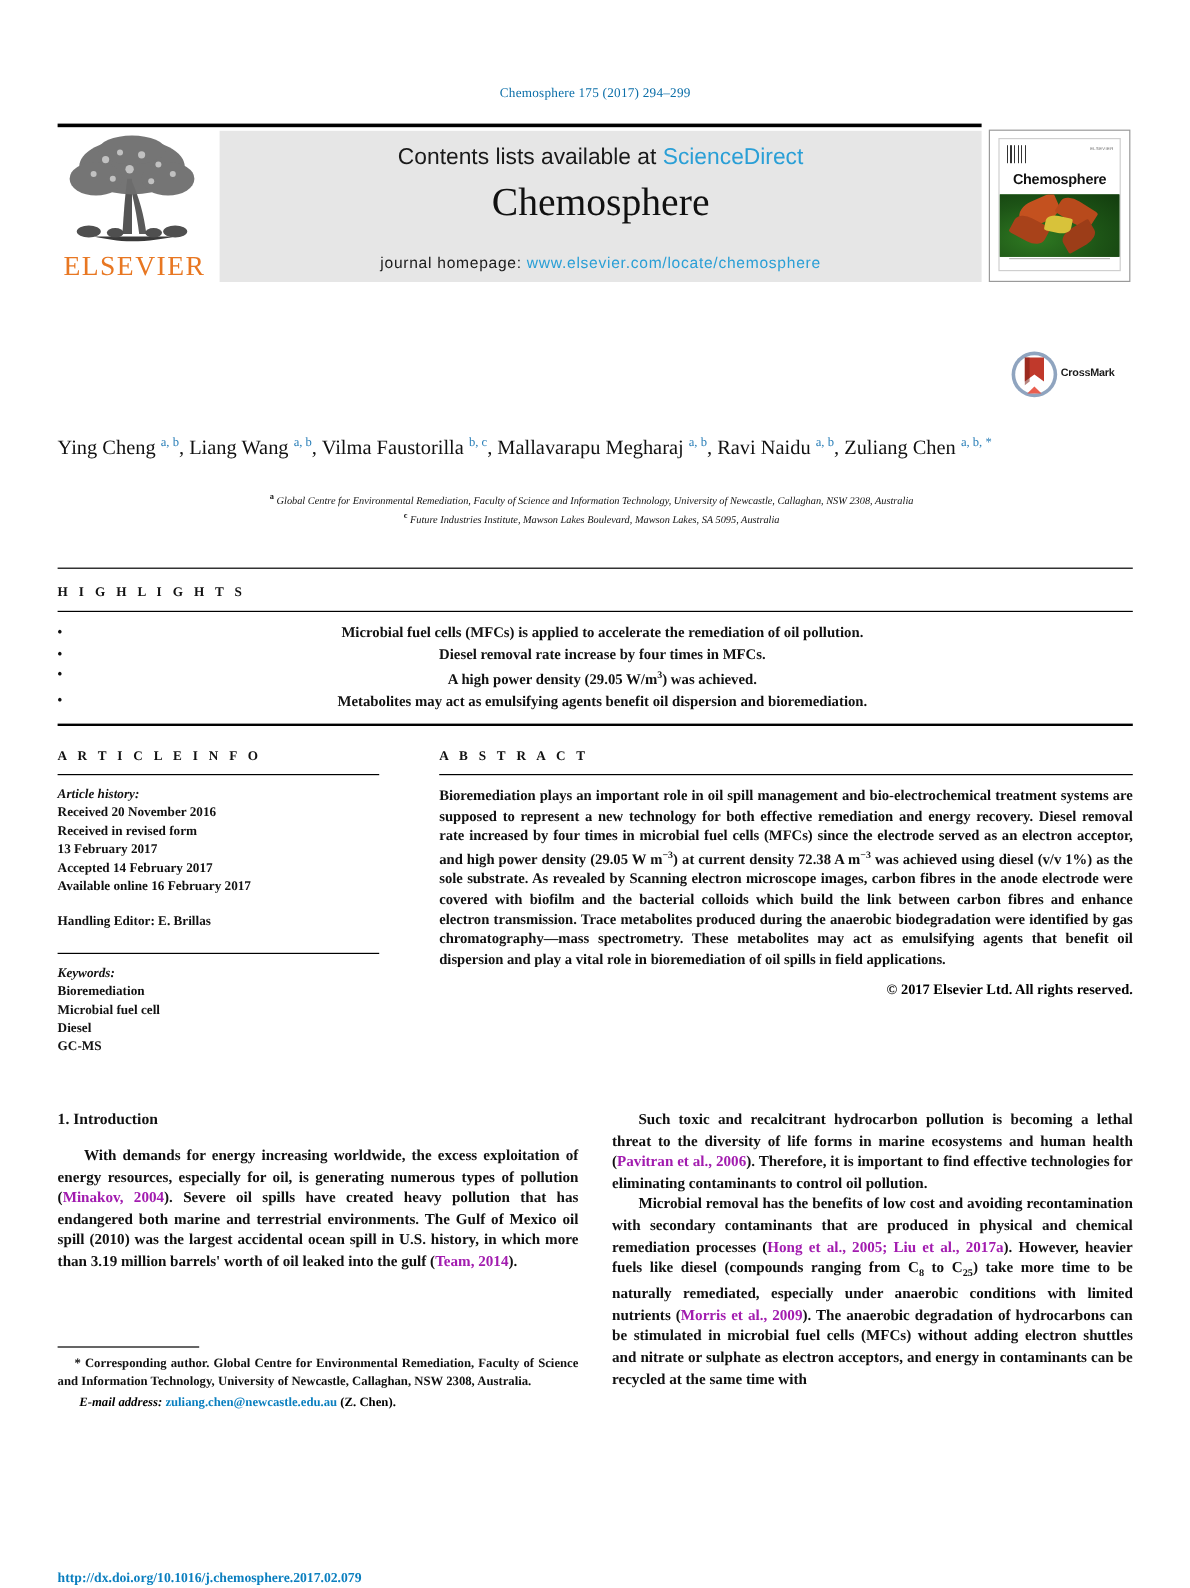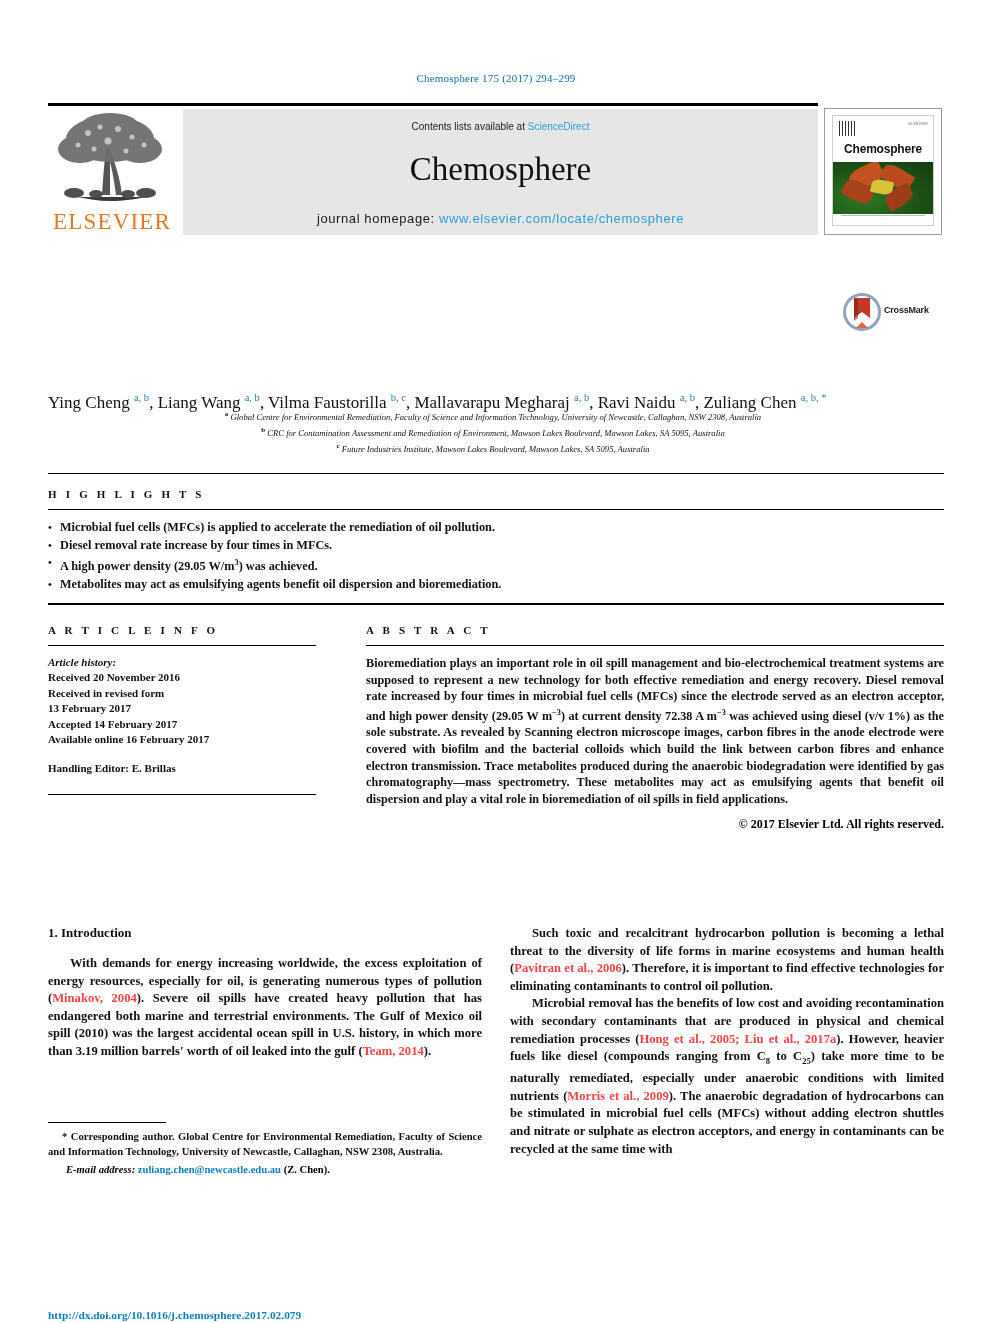--- a/index.html
+++ b/index.html
@@ -75,21 +75,21 @@
     height: 126px;
     background: #e6e6e6;
   }
   .banner-top {
     position: absolute;
     top: 12px;
     left: 0;
     width: 635px;
     text-align: center;
     font-family: "Liberation Sans", sans-serif;
-    font-size: 10px;
+    font-size: 19px;
     color: #1a1a1a;
   }
   .banner-top .sd-link { color: #2a9fd6; }
   .banner-title {
     position: absolute;
     top: 42px;
     left: 0;
     width: 635px;
     text-align: center;
     font-family: "Liberation Serif", serif;
@@ -207,21 +207,20 @@
   }
 
   .authors {
     position: absolute;
     top: 358px;
     left: 48px;
     width: 800px;
     font-size: 17px;
     line-height: 24px;
     color: #111;
-    margin-top: 28px;
   }
   .authors sup { color: #2a7fb8; font-size: 10.5px; }
 
   .affiliations {
     position: absolute;
     top: 408px;
     left: 48px;
     width: 890px;
     font-size: 8.6px;
     line-height: 13.2px;
@@ -323,21 +322,21 @@
   .para {
     font-size: 12.6px;
     line-height: 17.6px;
     text-align: justify;
     font-weight: bold;
     text-indent: 22px;
     margin: 0;
     color: #111;
   }
   .para + .para { margin-top: 0; }
-  .cite { color: #ef4444; }
+  .cite { color: #a21caf; }
 
   
   .footnote {
     position: absolute;
     top: 1122px;
     left: 48px;
     width: 434px;
   }
   .fn-rule { width: 118px; height: 1.4px; background: #000; margin-bottom: 7px; }
   .fn-text {
@@ -456,34 +455,30 @@
   </div>
 
   <div class="authors">Ying Cheng <sup>a, b</sup>, Liang Wang <sup>a, b</sup>, Vilma Faustorilla <sup>b, c</sup>, Mallavarapu Megharaj <sup>a, b</sup>, Ravi Naidu <sup>a, b</sup>, Zuliang Chen <sup>a, b, *</sup></div>
 
   <div class="affiliations">
     <div class="aff">
       <sup>a</sup>
       <span>Global Centre for Environmental Remediation, Faculty of Science and Information Technology, University of Newcastle, Callaghan, NSW 2308, Australia</span>
     </div>
     <div class="aff">
-      <sup>b</sup>
-      <span>CRC for Contamination Assessment and Remediation of Environment, Mawson Lakes Boulevard, Mawson Lakes, SA 5095, Australia</span>
-    </div>
-    <div class="aff">
       <sup>c</sup>
       <span>Future Industries Institute, Mawson Lakes Boulevard, Mawson Lakes, SA 5095, Australia</span>
     </div>
   </div>
 
   <div class="hl-sec">
     <div class="rule-thin"></div>
     <div class="sec-head" style="margin:14px 0 9px 0;">H I G H L I G H T S</div>
     <div class="rule-thin"></div>
-    <ul class="highlights-list" style="margin-top:9px;">
+    <ul class="highlights-list" style="margin-top:9px;text-align:center;">
       <li>Microbial fuel cells (MFCs) is applied to accelerate the remediation of oil pollution.</li>
       <li>Diesel removal rate increase by four times in MFCs.</li>
       <li>A high power density (29.05 W/m<sup class="sp">3</sup>) was achieved.</li>
       <li>Metabolites may act as emulsifying agents benefit oil dispersion and bioremediation.</li>
     </ul>
     <div class="rule-thick" style="margin-top:10px;"></div>
   </div>
 
   <div class="info-abs">
     <div class="cols2">
@@ -494,20 +489,27 @@
           <div class="it">Article history:</div>
           <div>Received 20 November 2016</div>
           <div>Received in revised form</div>
           <div>13 February 2017</div>
           <div>Accepted 14 February 2017</div>
           <div>Available online 16 February 2017</div>
           <div style="height:14px"></div>
           <div>Handling Editor: E. Brillas</div>
         </div>
         <div class="rule-thin" style="margin-top:17px;"></div>
+        <div class="info-body" style="margin-top:9px;">
+          <div class="it">Keywords:</div>
+          <div>Bioremediation</div>
+          <div>Microbial fuel cell</div>
+          <div>Diesel</div>
+          <div>GC-MS</div>
+        </div>
       </div>
 
       <div class="col-gap"></div>
 
       <div class="col-abs">
         <div class="sec-head" style="margin-bottom:9px;">A B S T R A C T</div>
         <div class="rule-thin"></div>
         <div class="abstract-body" style="margin-top:9px;">Bioremediation plays an important role in oil spill management and bio-electrochemical treatment systems are supposed to represent a new technology for both effective remediation and energy recovery. Diesel removal rate increased by four times in microbial fuel cells (MFCs) since the electrode served as an electron acceptor, and high power density (29.05 W m<sup class="sp">−3</sup>) at current density 72.38 A m<sup class="sp">−3</sup> was achieved using diesel (v/v 1%) as the sole substrate. As revealed by Scanning electron microscope images, carbon fibres in the anode electrode were covered with biofilm and the bacterial colloids which build the link between carbon fibres and enhance electron transmission. Trace metabolites produced during the anaerobic biodegradation were identified by gas chromatography—mass spectrometry. These metabolites may act as emulsifying agents that benefit oil dispersion and play a vital role in bioremediation of oil spills in field applications.</div>
         <div class="abstract-copy">© 2017 Elsevier Ltd. All rights reserved.</div>
       </div>

